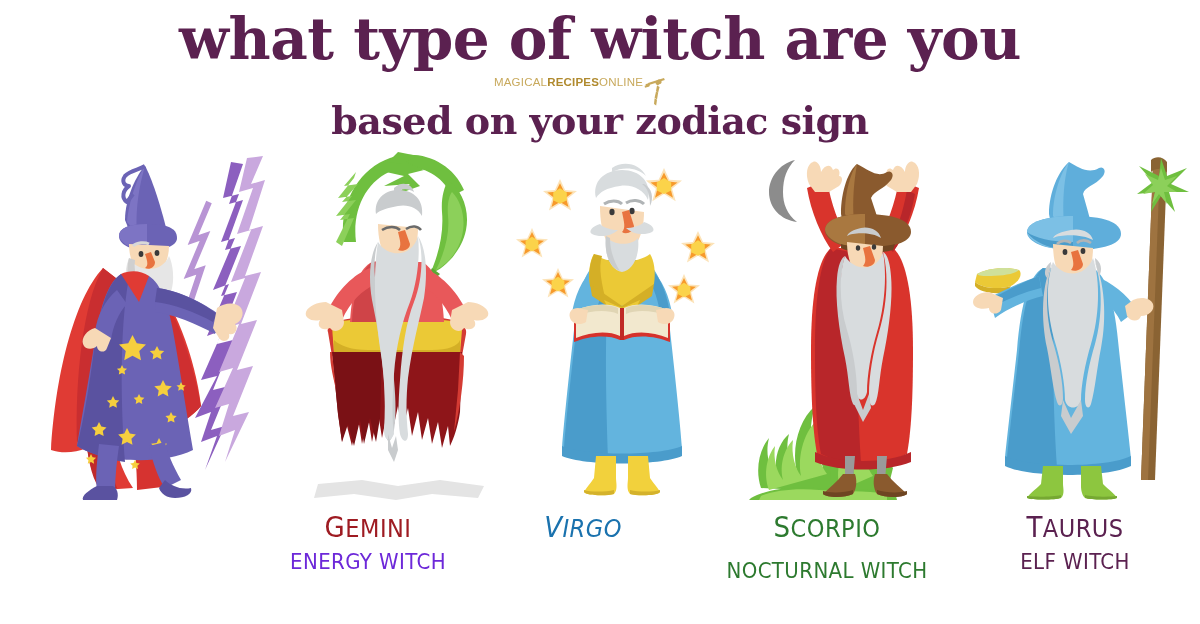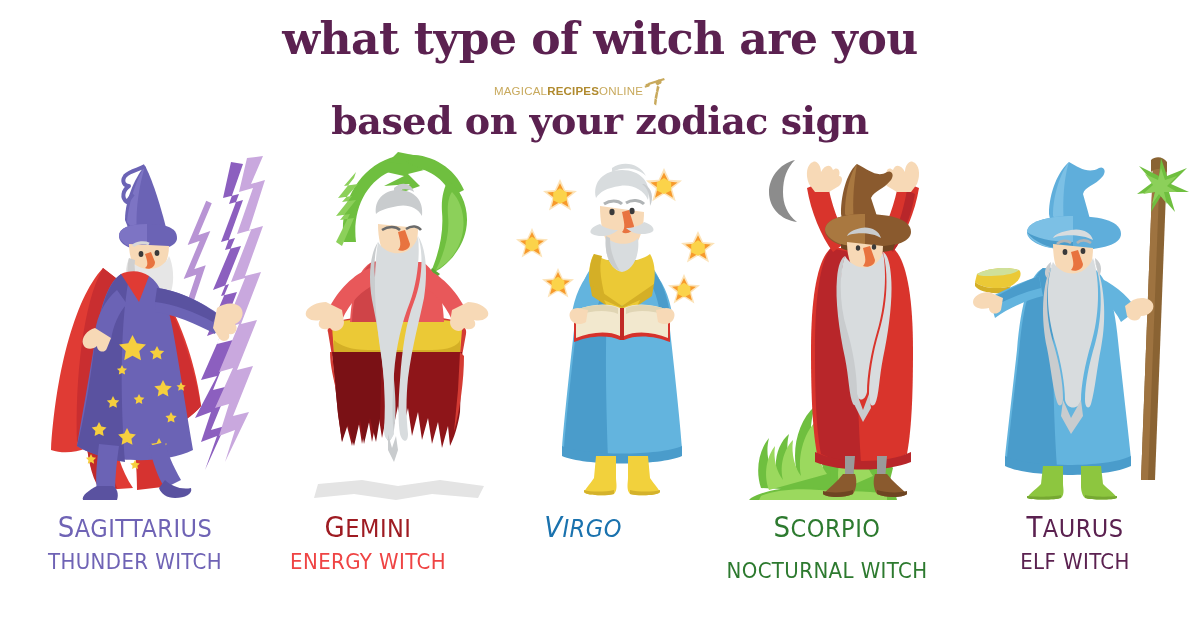--- a/index.html
+++ b/index.html
@@ -10,32 +10,32 @@
     font-family:"Liberation Sans", sans-serif;
     overflow:hidden; position:relative;
   }
   .canvas { position:relative; width:1200px; height:624px; background:#ffffff; }
 
   
   .header { position:absolute; top:0; left:0; width:1200px; height:150px; text-align:center; }
   .title-line1 {
     position:absolute; top:11px; left:0; width:1200px;
     font-family:"DejaVu Serif", serif;
-    font-weight:700; font-size:44px; line-height:56px;
+    font-weight:700; font-size:58px; line-height:56px;
     color:#5B2150; letter-spacing:-0.5px;
   }
   .title-line2 {
     position:absolute; top:96px; left:0; width:1200px;
     font-family:"DejaVu Serif", serif;
     font-weight:700; font-size:38px; line-height:50px;
     color:#5B2150; letter-spacing:-0.5px;
   }
   .watermark {
     position:absolute; top:76px; left:0; width:1160px;
-    display:flex; align-items:center; justify-content:center; gap:0;
+    display:flex; align-items:flex-start; justify-content:center; gap:0;
     pointer-events:none;
   }
   .wm-text {
     font-family:"Liberation Sans", sans-serif;
     font-size:11.5px; letter-spacing:0.2px; color:#C8A95C; white-space:nowrap;
   }
   .wm-text b { color:#B08A2E; font-weight:700; }
   .wm-broom { width:22px; height:30px; display:block; margin-left:1px; }
 
   
@@ -477,28 +477,24 @@
           <path d="M148 334 C154 340 160 344 162 348 C158 350 136 350 130 348 C126 344 126 338 126 334 Z" fill="#8DC63F"></path>
           <path d="M72 348 C76 350 100 350 106 348 L106 345 C98 347 80 347 72 346 Z" fill="#76A832"></path>
           <path d="M162 348 C158 350 136 350 130 348 L130 345 C138 347 156 347 162 346 Z" fill="#76A832"></path>
         </g>
       </svg>
     </div>
   </div>
 
   <div class="labels">
 
-    <div class="label-col" style="left:0px; width:270px;">
-      <div class="sign" style="color:#6F63B5;">Sagittarius</div>
-      <div class="kind" style="color:#6F63B5;">thunder witch</div>
-    </div>
 
     <div class="label-col" style="left:268px; width:200px;">
       <div class="sign" style="color:#9E1B22;">Gemini</div>
-      <div class="kind" style="color:#ef4444;">energy witch</div>
+      <div class="kind" style="color:#6d28d9;">energy witch</div>
     </div>
 
     <div class="label-col" style="left:478px; width:210px;">
       <div class="sign" style="color:#1A72AE;font-style:italic;">Virgo</div>
     </div>
 
     <div class="label-col" style="left:712px; width:230px;">
       <div class="sign" style="color:#2D7A2F;">Scorpio</div>
       <div class="kind" style="color:#2D7A2F;margin-top:12px;">nocturnal witch</div>
     </div>

